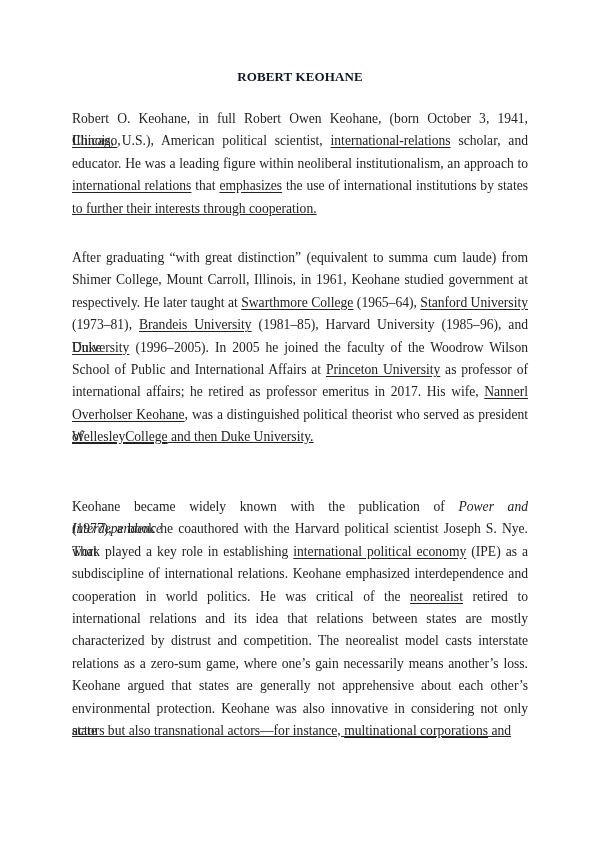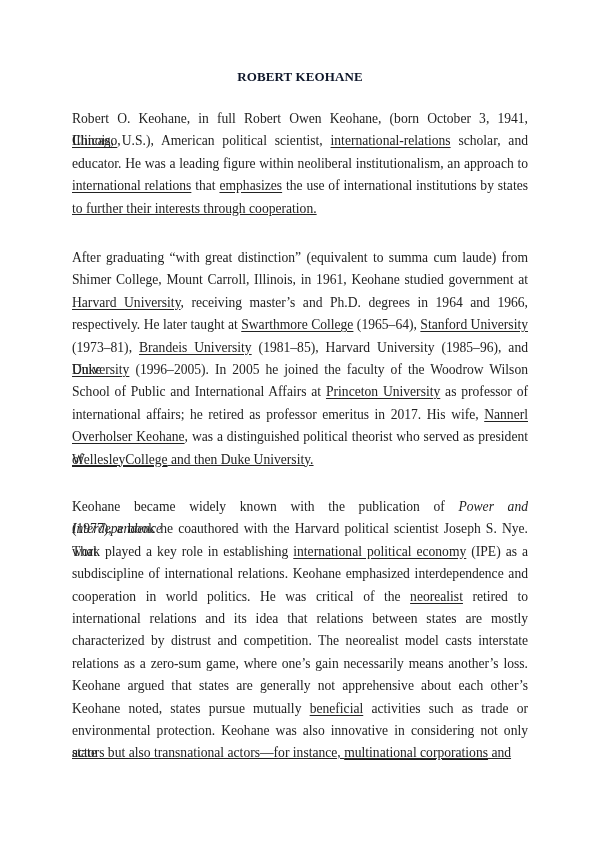--- a/index.html
+++ b/index.html
@@ -27,36 +27,34 @@
   <div class="para" id="p0" style="top:108px;">
       <div class="line"><span class="j"><span>Robert O. Keohane, in full Robert Owen Keohane, (born October 3, 1941, </span><span class="link">Chicago</span><span>,</span></span></div>
       <div class="line"><span class="j"><span class="link">Illinois</span><span>, U.S.), American political scientist, </span><span class="link">international-relations</span><span> scholar, and</span></span></div>
       <div class="line"><span class="j"><span>educator. He was a leading figure within neoliberal institutionalism, an approach to</span></span></div>
       <div class="line"><span class="j"><span class="link">international relations</span><span> that </span><span class="link">emphasizes</span><span> the use of international institutions by states</span></span></div>
       <div class="line last"><span class="j"><span>to further their interests through cooperation.</span></span></div>
     </div>
   <div class="para" id="p1" style="top:247px;">
       <div class="line"><span class="j"><span>After graduating “with great distinction” (equivalent to summa cum laude) from</span></span></div>
       <div class="line"><span class="j"><span>Shimer College, Mount Carroll, Illinois, in 1961, Keohane studied government at</span></span></div>
-      <div class="line"><span class="j"><span class="link">Harvard University</span><span>, receiving master’s and Ph.D. degrees in 1964 and 1966,</span></span></div>
       <div class="line"><span class="j"><span>respectively. He later taught at </span><span class="link">Swarthmore College</span><span> (1965–64), </span><span class="link">Stanford University</span></span></div>
       <div class="line"><span class="j"><span>(1973–81), </span><span class="link">Brandeis University</span><span> (1981–85), Harvard University (1985–96), and </span><span class="link">Duke</span></span></div>
       <div class="line"><span class="j"><span class="link">University</span><span> (1996–2005). In 2005 he joined the faculty of the Woodrow Wilson</span></span></div>
       <div class="line"><span class="j"><span>School of Public and International Affairs at </span><span class="link">Princeton University</span><span> as professor of</span></span></div>
       <div class="line"><span class="j"><span>international affairs; he retired as professor emeritus in 2017. His wife, </span><span class="link">Nannerl</span></span></div>
       <div class="line"><span class="j"><span class="link">Overholser Keohane</span><span>, was a distinguished political theorist who served as president of</span></span></div>
       <div class="line last"><span class="j"><span class="link">WellesleyCollege</span><span> and then Duke University.</span></span></div>
     </div>
   <div class="para" id="p2" style="top:496px;">
       <div class="line"><span class="j"><span>Keohane became widely known with the publication of </span><span class="ital">Power and Interdependence</span></span></div>
       <div class="line"><span class="j"><span>(1977), a book he coauthored with the Harvard political scientist Joseph S. Nye. That</span></span></div>
       <div class="line"><span class="j"><span>work played a key role in establishing </span><span class="link">international political economy</span><span> (IPE) as a</span></span></div>
       <div class="line"><span class="j"><span>subdiscipline of international relations. Keohane emphasized interdependence and</span></span></div>
       <div class="line"><span class="j"><span>cooperation in world politics. He was critical of the </span><span class="link">neorealist</span><span> retired to</span></span></div>
       <div class="line"><span class="j"><span>international relations and its idea that relations between states are mostly</span></span></div>
       <div class="line"><span class="j"><span>characterized by distrust and competition. The neorealist model casts interstate</span></span></div>
       <div class="line"><span class="j"><span>relations as a zero-sum game, where one’s gain necessarily means another’s loss.</span></span></div>
       <div class="line"><span class="j"><span>Keohane argued that states are generally not apprehensive about each other’s</span></span></div>
-      <div class="line"><span class="j"><span>Keohane noted, states pursue mutually </span><span class="link">beneficial</span><span> activities such as trade or</span></span></div>
       <div class="line"><span class="j"><span>environmental protection. Keohane was also innovative in considering not only state</span></span></div>
       <div class="line last"><span class="j"><span>actors but also transnational actors—for instance, </span><span class="link">multinational corporations</span><span> and</span></span></div>
     </div>
 </div>
 
 </body></html>

